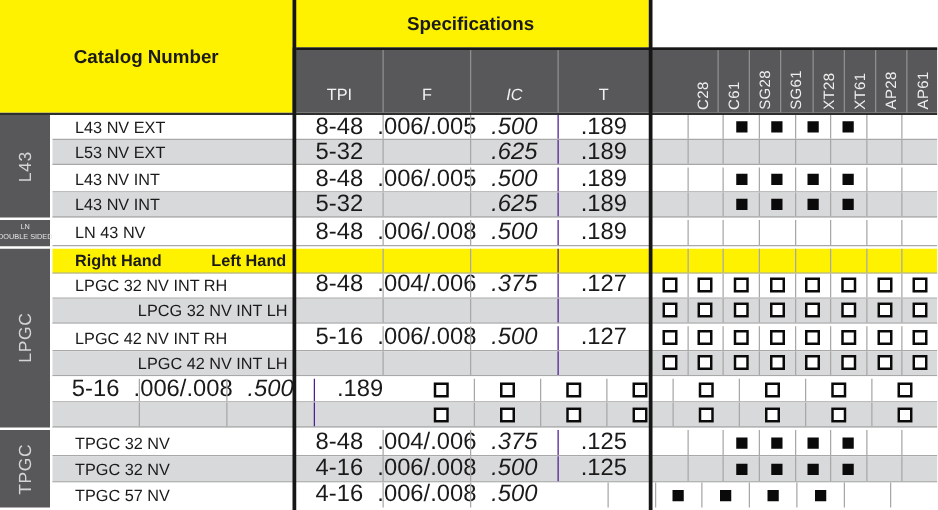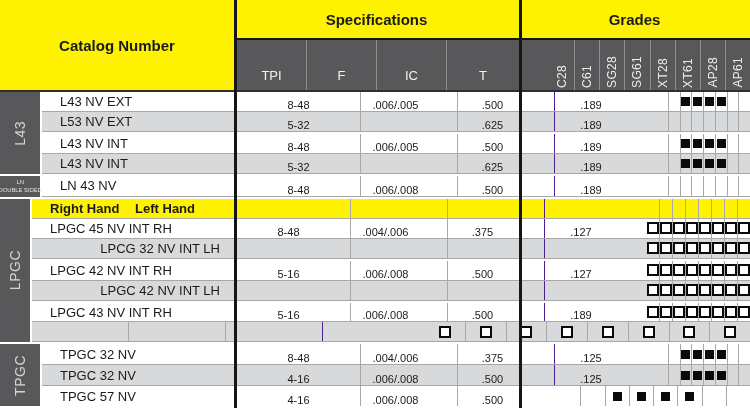--- a/index.html
+++ b/index.html
@@ -24,41 +24,41 @@
   .h-spec-cols{width:313px;box-sizing:border-box;padding-left:3px;display:flex;}
   .h-grade-cols{flex:1;box-sizing:border-box;padding-left:3px;display:flex;}
   .h-col{box-sizing:border-box;display:flex;align-items:flex-end;justify-content:center;
     padding-bottom:7px;color:#f2f2f2;font-size:13px;}
   .h-gcol{flex:1;box-sizing:border-box;border-left:1px solid #8f8f8f;display:flex;align-items:flex-end;justify-content:center;padding-bottom:2px;}
   .h-gcol:first-child{border-left:none;}
   .h-gcol span{writing-mode:vertical-rl;transform:rotate(180deg);font-size:12px;color:#ededed;letter-spacing:.3px;}
   
   .w-tpi{width:69px;}
   .w-f{width:70px;border-left:1px solid #a8a8a8;}
-  .w-ic{width:70px;border-left:1px solid #a8a8a8;}
+  .w-ic{width:70px;border-left:1px solid #a8a8a8;font-style:italic;}
   .w-t{width:73px;border-left:1px solid #4c1d95;}
   .h-spec-cols .w-f,.h-spec-cols .w-ic,.h-spec-cols .w-t{border-left:1px solid #8f8f8f;}
   
   .tbody{height:314px;display:flex;flex-direction:column;background:#ffffff;}
   .group{display:flex;margin-top:2px;min-height:0;}
   .group:first-child{margin-top:0;}
   .glabel{width:40px;background:#58585A;margin-right:2px;display:flex;align-items:center;justify-content:center;flex-direction:column;}
   .glabel .rot{writing-mode:vertical-rl;transform:rotate(180deg);font-size:14px;color:#d4d4d4;letter-spacing:.5px;}
   .glabel .tiny{font-size:6.5px;color:#e2e2e2;white-space:nowrap;transform:scale(.9);line-height:1.25;text-align:center;}
   .grows{flex:1;display:flex;flex-direction:column;min-height:0;}
-  .row{flex:1;display:flex;border-bottom:1px solid #a8a8a8;min-height:0;box-sizing:border-box;gap:27px;}
+  .row{flex:1;display:flex;border-bottom:1px solid #a8a8a8;min-height:0;box-sizing:border-box;}
   .group:last-child .row:last-child{border-bottom:none;}
   .spacer{height:2px;flex:none;background:#ffffff;}
   .bg-white{background:#ffffff;}
   .bg-gray{background:#D8D9DA;}
   .bg-yellow{background:#FFF200;}
   .c-cat{width:195px;box-sizing:border-box;display:flex;align-items:center;padding-left:18px;font-size:13px;}
   .c-cat.right{justify-content:flex-end;padding-left:0;padding-right:7px;}
-  .c-cat.sub{font-weight:bold;justify-content:space-between;padding-right:32px;}
-  .c-spec{box-sizing:border-box;display:flex;align-items:flex-end;justify-content:center;font-size:11px;}
+  .c-cat.sub{font-weight:bold;justify-content:space-between;padding-right:8px;}
+  .c-spec{box-sizing:border-box;display:flex;align-items:center;justify-content:center;font-size:19px;}
   .c-grades{flex:1;box-sizing:border-box;padding-left:3px;display:flex;}
   .gcell{flex:1;box-sizing:border-box;border-left:1px solid #a8a8a8;display:flex;align-items:center;justify-content:center;}
   .gcell:first-child{border-left:none;}
   .sq-f{width:9px;height:9px;background:#0a0a0a;}
   .sq-o{width:12px;height:12px;box-sizing:border-box;border:2.5px solid #0a0a0a;background:#ffffff;}
 </style>
 </head>
 <body>
 
 <div class="stage">
@@ -68,23 +68,20 @@
 
   <div class="header">
     <div class="h-catalog">
       <span>Catalog Number</span>
     </div>
     <div class="h-right">
       <div class="h-top">
         <div class="h-spec-title">
           <span>Specifications</span>
         </div>
-        <div class="h-grades-title">
-          <span>Grades</span>
-        </div>
       </div>
       <div class="h-band">
         <div class="h-spec-cols" id="spec-cols">
             <div class="h-col w-tpi">
               <span>TPI</span>
             </div>
             <div class="h-col w-f">
               <span>F</span>
             </div>
             <div class="h-col w-ic">
@@ -316,21 +313,21 @@
               <div class="gcell"></div>
               <div class="gcell"></div>
               <div class="gcell"></div>
               <div class="gcell"></div>
               <div class="gcell"></div>
               <div class="gcell"></div>
             </div>
           </div>
           <div class="row bg-white">
             <div class="c-cat">
-              <span>LPGC 45 NV INT RH</span>
+              <span>LPGC 32 NV INT RH</span>
             </div>
             <div class="c-spec w-tpi">
               <span>8-48</span>
             </div>
             <div class="c-spec w-f">
               <span>.004/.006</span>
             </div>
             <div class="c-spec w-ic">
               <span>.375</span>
             </div>
@@ -473,23 +470,20 @@
               <div class="gcell">
                 <div class="sq-o"></div>
               </div>
               <div class="gcell">
                 <div class="sq-o"></div>
               </div>
             </div>
           </div>
           <div class="spacer"></div>
           <div class="row bg-white">
-            <div class="c-cat">
-              <span>LPGC 43 NV INT RH</span>
-            </div>
             <div class="c-spec w-tpi">
               <span>5-16</span>
             </div>
             <div class="c-spec w-f">
               <span>.006/.008</span>
             </div>
             <div class="c-spec w-ic">
               <span>.500</span>
             </div>
             <div class="c-spec w-t">

